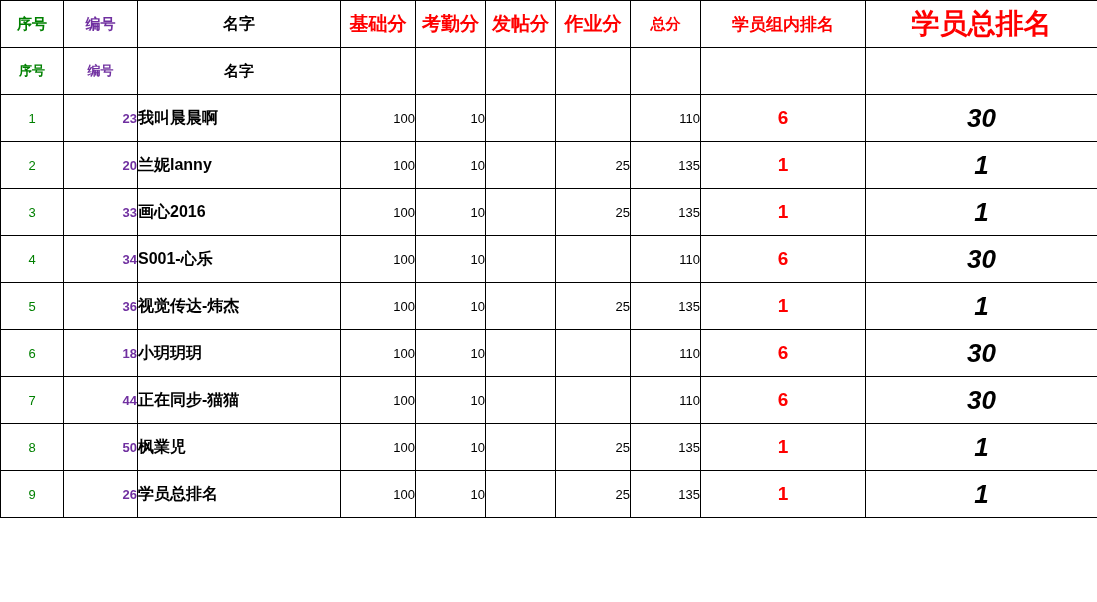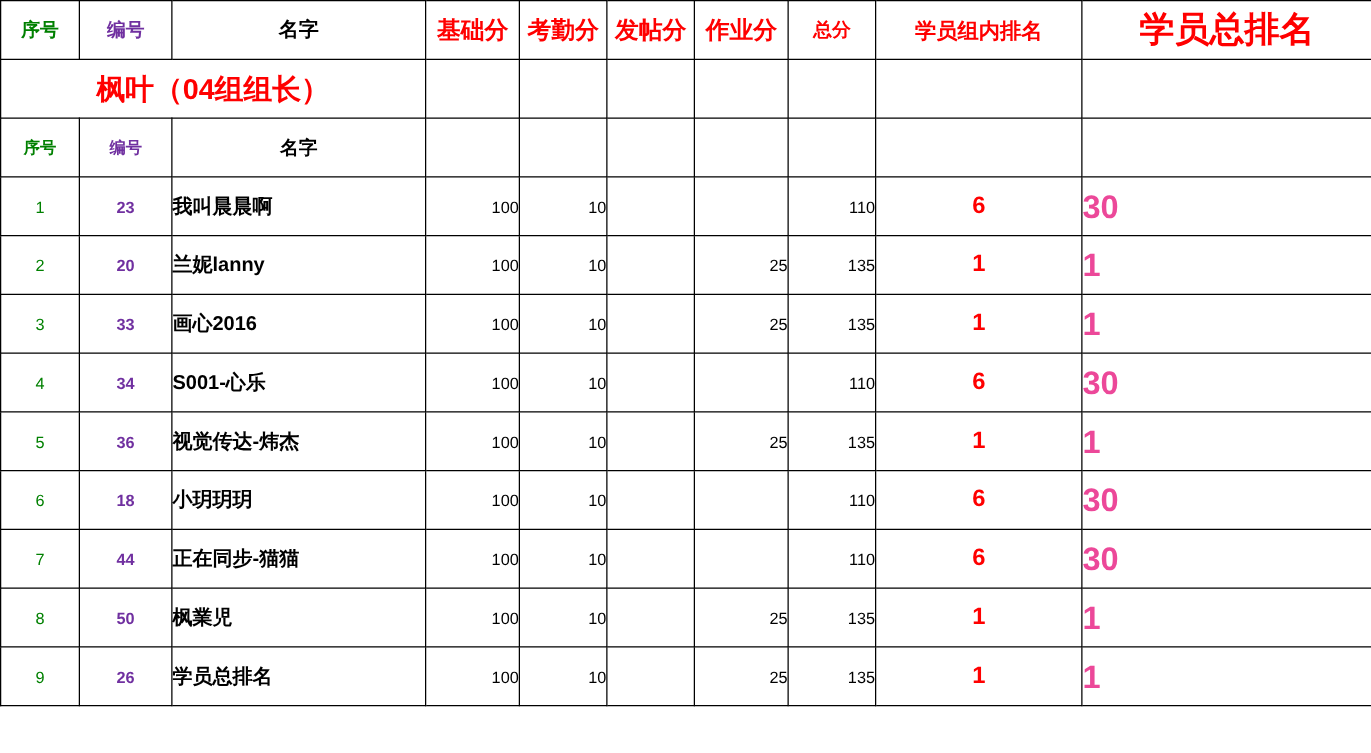--- a/index.html
+++ b/index.html
@@ -113,21 +113,21 @@
 
   .cell-seq {
     color: #008000;
     font-size: 13px;
     text-align: center;
   }
   .cell-num {
     color: #7030a0;
     font-weight: bold;
     font-size: 13px;
-    text-align: center;
+    text-align: right;
   }
   .cell-name {
     color: #000000;
     font-weight: bold;
     font-size: 16px;
     text-align: left;
     padding-left: 10px;
   }
   .cell-score {
     color: #000000;
@@ -135,25 +135,26 @@
     text-align: right;
     padding-right: 8px;
   }
   .cell-grank {
     color: #ff0000;
     font-weight: bold;
     font-size: 19px;
     text-align: center;
   }
   .cell-arank {
-    color: #ec4899;
+    color: #000000;
     font-weight: bold;
     font-size: 26px;
-    text-align: left;
+    text-align: center;
     padding-right: 10px;
+    font-style: italic;
   }
   .thick-left { border-left: 2px solid #000000; }
   .thick-right { border-right: 2px solid #000000; }
   .thick-bottom { border-bottom: 2px solid #000000; }
 </style>
 </head>
 <body>
 
 <table class="sheet">
   <colgroup>
@@ -175,30 +176,20 @@
       <td class="hdr-name thick-right">名字</td>
       <td class="hdr-score">基础分</td>
       <td class="hdr-score">考勤分</td>
       <td class="hdr-score">发帖分</td>
       <td class="hdr-score">作业分</td>
       <td class="hdr-total">总分</td>
       <td class="hdr-grank">学员组内排名</td>
       <td class="hdr-arank">学员总排名</td>
     </tr>
 
-    <tr>
-      <td class="group-title thick-left thick-right" colspan="3">枫叶（04组组长）</td>
-      <td class="blank-cell"></td>
-      <td class="blank-cell"></td>
-      <td class="blank-cell"></td>
-      <td class="blank-cell"></td>
-      <td class="blank-cell"></td>
-      <td class="blank-cell"></td>
-      <td class="blank-cell"></td>
-    </tr>
 
     <tr>
       <td class="sub-seq thick-left">序号</td>
       <td class="sub-num">编号</td>
       <td class="sub-name thick-right">名字</td>
       <td class="blank-cell"></td>
       <td class="blank-cell"></td>
       <td class="blank-cell"></td>
       <td class="blank-cell"></td>
       <td class="blank-cell"></td>

